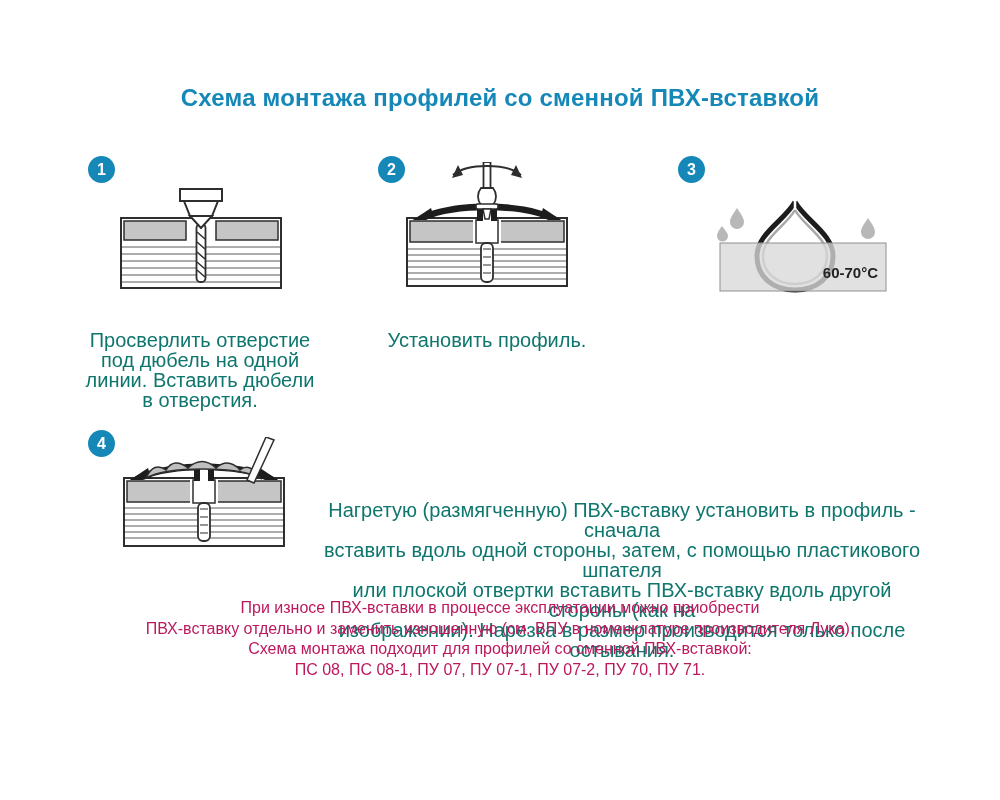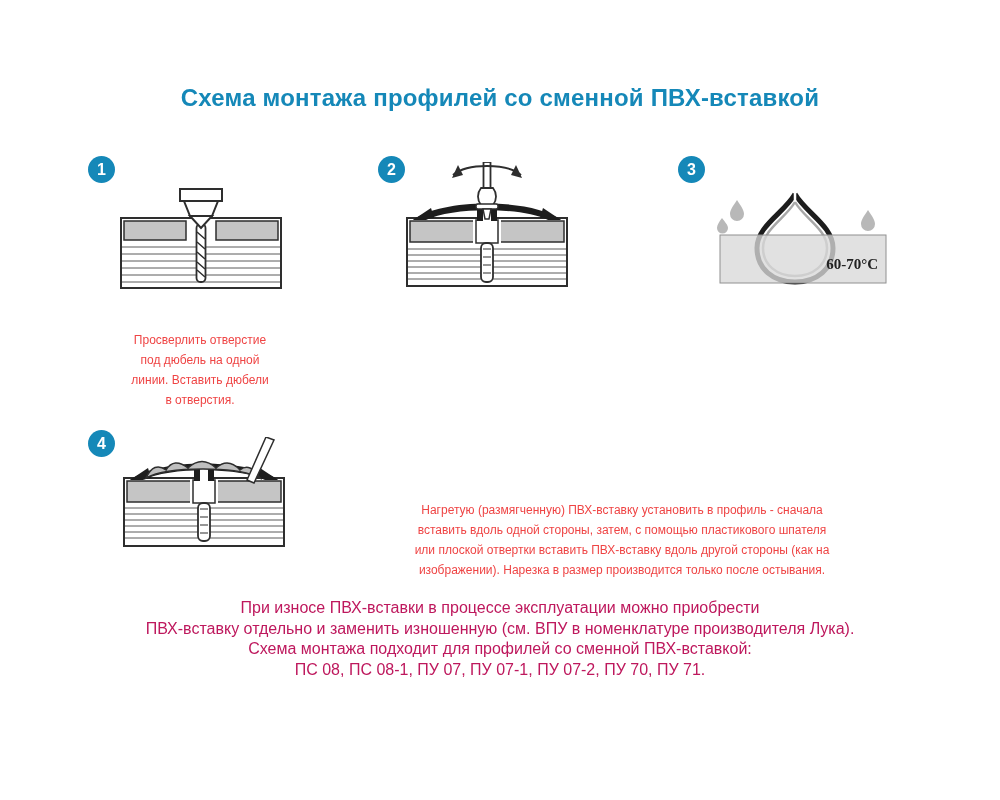--- a/index.html
+++ b/index.html
@@ -10,22 +10,22 @@
   .title {
     position:absolute; top:84px; left:0; width:1000px; text-align:center;
     font-size:24px; font-weight:bold; color:#1588b8; letter-spacing:0.2px;
   }
   .badge {
     position:absolute; width:27px; height:27px; border-radius:50%;
     background:#1588b8; color:#ffffff; font-weight:bold; font-size:16px;
     display:flex; align-items:center; justify-content:center;
   }
   .caption {
-    position:absolute; font-size:12px; line-height:20px; text-align:center;
-    white-space:pre-line; color:#ef4444;
+    position:absolute; font-size:20px; line-height:20px; text-align:center;
+    white-space:pre-line; color:#0f766e;
   }
   .illus { position:absolute; }
   .water-label {
     position:absolute; font-size:15px; font-weight:bold; color:#222222;
     text-align:right;
   }
   .footer {
     position:absolute; top:598px; left:0; width:1000px; text-align:center;
     font-size:16px; line-height:20.5px; white-space:pre-line; color:#be185d;
   }
@@ -77,25 +77,26 @@
       <rect x="80" y="47" width="8" height="12" fill="#ffffff"></rect>
       <rect x="80.5" y="0" width="7" height="26" fill="#ffffff" stroke="#2e2e2e" stroke-width="1.8"></rect>
       <path d="M78,26 h12 c4,5 4,12 0,17 h-12 c-4,-5 -4,-12 0,-17 z" fill="#ffffff" stroke="#2e2e2e" stroke-width="1.8"></path>
       <rect x="73" y="42" width="22" height="5" rx="2" fill="#ffffff" stroke="#2e2e2e" stroke-width="1.5"></rect>
       <polygon points="80,47 88,47 86,57 82,57" fill="#ffffff" stroke="#2e2e2e" stroke-width="1.5"></polygon>
       <path d="M50,13 C64,1 104,1 118,13" fill="none" stroke="#2e2e2e" stroke-width="2"></path>
       <polygon points="49,16 55,3 60,13" fill="#2e2e2e"></polygon>
       <polygon points="119,16 113,3 108,13" fill="#2e2e2e"></polygon>
     </svg>
   </div>
+  <div class="caption" style="left:362px; top:330px; width:250px;">Установить профиль.</div>
 
   <div class="badge" style="left:678px; top:156px;">
     <span>3</span>
   </div>
-  <div class="illus" style="left:700px; top:188px; width:200px; height:100px;font-family:Liberation Serif, serif;">
+  <div class="illus" style="left:700px; top:196px; width:200px; height:100px;">
     <svg width="200" height="100" viewBox="0 0 200 100">
       <path d="M37,12 C33,18 30,22 30,26 a7,7 0 1 0 14,0 C44,22 41,18 37,12 Z" fill="#b8b8b8"></path>
       <path d="M22,30 C19,34 17,37 17,40 a5.5,5.5 0 1 0 11,0 C28,37 25,34 22,30 Z" fill="#b8b8b8"></path>
       <path d="M168,22 C164,28 161,32 161,36 a7,7 0 1 0 14,0 C175,32 172,28 168,22 Z" fill="#b8b8b8"></path>
       <path d="M95,14 C86,30 63,41 63,60 C63,77 77,88 95,88 C113,88 127,77 127,60 C127,41 104,30 95,14" fill="none" stroke="#a8a8a8" stroke-width="2.5"></path>
       <path d="M95,6 C84,25 57,38 57,60 C57,81 73,94 95,94 C117,94 133,81 133,60 C133,38 106,25 95,6" fill="none" stroke="#1d1d1d" stroke-width="5"></path>
       <path d="M95,2 L95,13" stroke="#ffffff" stroke-width="2.5"></path>
       <rect x="20" y="47" width="166" height="48" fill="#d8d8d8" fill-opacity="0.78" stroke="#909090" stroke-width="1"></rect>
     </svg>
     <div class="water-label" style="left:108px; top:68px; width:70px;">60-70°C</div>

